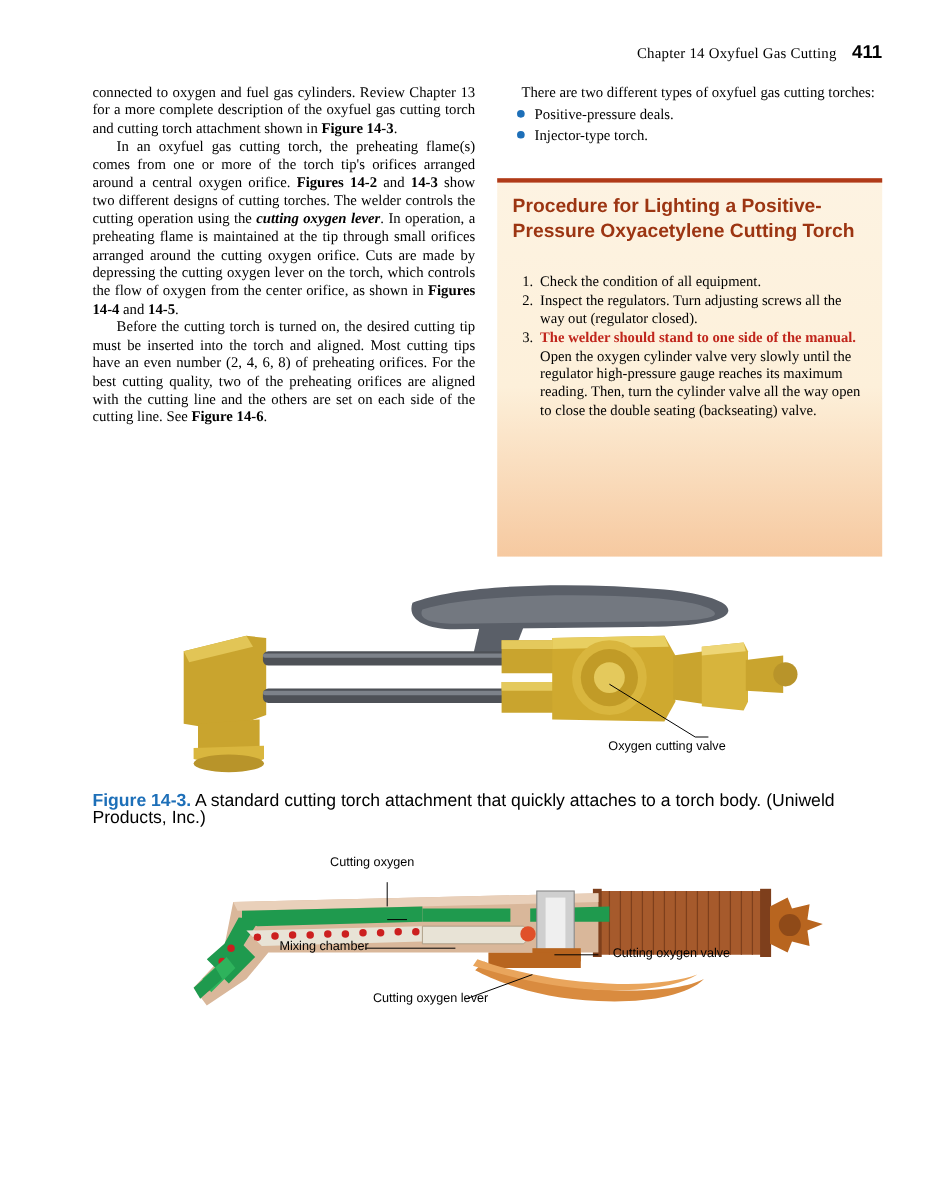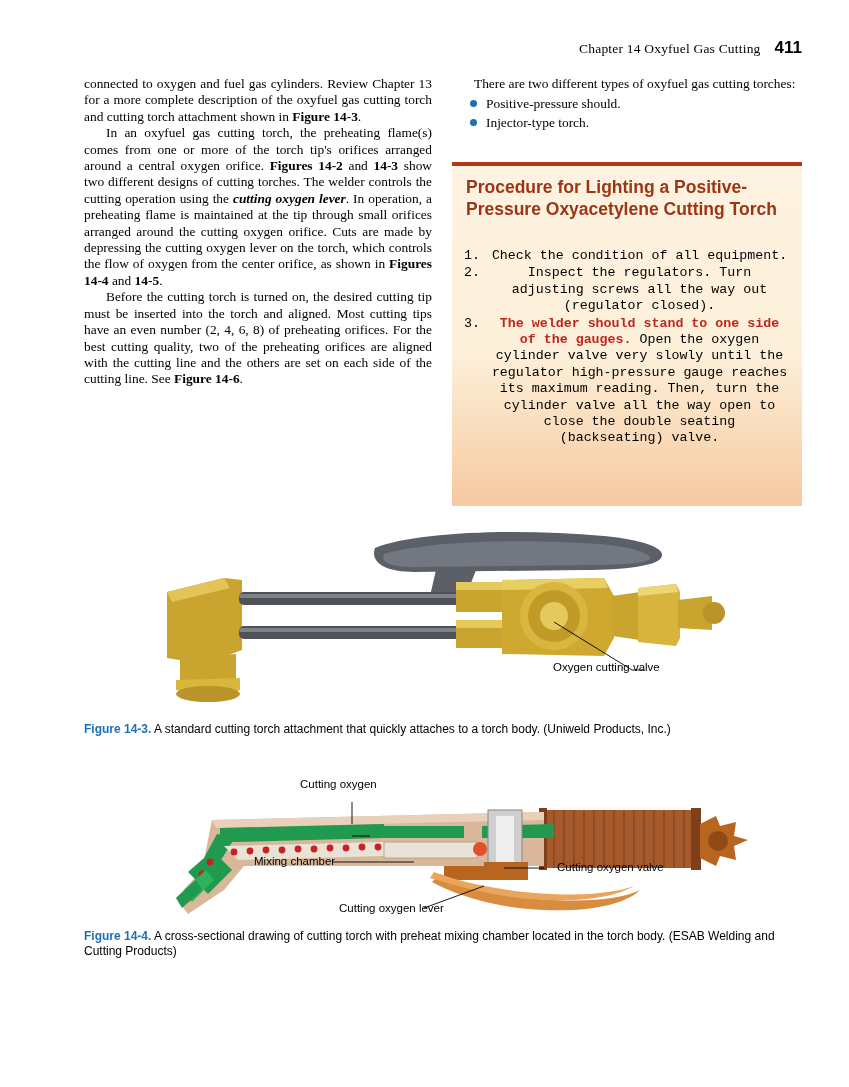--- a/index.html
+++ b/index.html
@@ -131,38 +131,37 @@
     line-height: 16.4px;
     text-align: justify;
   }
   .proc-body p {
     margin: 0;
     text-indent: 22px;
   }
   ol.proc-steps {
     margin: 2px 0 0 0;
     padding: 0 0 0 22px;
-    text-align: center;
-    font-family: Liberation Mono, monospace;
+    text-align: left;
   }
   ol.proc-steps li {
     margin-bottom: 1px;
     line-height: 16.4px;
     padding-left: 3px;
   }
   .warn {
     color: #c0261c;
     font-weight: bold;
   }
 
   
   .fig-caption {
     position: absolute;
     font-family: "Liberation Sans", sans-serif;
-    font-size: 12px;
+    font-size: 16px;
     line-height: 14.5px;
     color: #000;
   }
   .fig-caption .fignum {
     color: #1d6fb8;
     font-weight: bold;
   }
 
   .callout-label {
     position: absolute;
@@ -202,33 +201,33 @@
 
 
     <p class="body"><span>In an oxyfuel gas cutting torch, the preheating flame(s) comes from one or more of the torch tip's orifices arranged around a central oxygen orifice. </span><span class="bold">Figures 14-2</span><span> and </span><span class="bold">14-3</span><span> show two different designs of cutting torches. The welder controls the cutting operation using the </span><span class="bolditalic">cutting oxygen lever</span><span>. In operation, a preheating flame is maintained at the tip through small orifices arranged around the cutting oxygen orifice. Cuts are made by depressing the cutting oxygen lever on the torch, which controls the flow of oxygen from the center orifice, as shown in </span><span class="bold">Figures 14-4</span><span> and </span><span class="bold">14-5</span><span>.</span></p>
 
     <p class="body"><span>Before the cutting torch is turned on, the desired cutting tip must be inserted into the torch and aligned. Most cutting tips have an even number (2, 4, 6, 8) of preheating orifices. For the best cutting quality, two of the preheating orifices are aligned with the cutting line and the others are set on each side of the cutting line. See </span><span class="bold">Figure 14-6</span><span>.</span></p>
   </div>
 
   <div class="col-right">
     <p class="body">There are two different types of oxyfuel gas cutting torches:</p>
     <ul class="bullets">
-      <li><span class="dot"></span><span>Positive-pressure should.</span></li>
+      <li><span class="dot"></span><span>Positive-pressure deals.</span></li>
       <li><span class="dot"></span><span>Injector-type torch.</span></li>
     </ul>
   </div>
 
   <div class="proc-box">
     <div class="rule-top"></div>
     <div class="proc-title">Procedure for Lighting a Positive-Pressure Oxyacetylene Cutting Torch</div>
     <div class="proc-body">
       <ol class="proc-steps">
         <li>Check the condition of all equipment.</li>
         <li>Inspect the regulators. Turn adjusting screws all the way out (regulator closed).</li>
-        <li><span class="warn">The welder should stand to one side of the gauges.</span><span> Open the oxygen cylinder valve very slowly until the regulator high-pressure gauge reaches its maximum reading. Then, turn the cylinder valve all the way open to close the double seating (backseating) valve.</span></li>
+        <li><span class="warn">The welder should stand to one side of the manual.</span><span> Open the oxygen cylinder valve very slowly until the regulator high-pressure gauge reaches its maximum reading. Then, turn the cylinder valve all the way open to close the double seating (backseating) valve.</span></li>
       </ol>
     </div>
   </div>
 
   <div class="fig1">
     <svg width="718" height="186" viewBox="0 0 718 186">
 
       <path d="M291 18 C330 2 430 -2 520 6 C560 10 580 18 578 26 C576 36 540 40 500 40 L330 42 C300 42 286 32 291 18 Z" fill="#5a5f68"></path>
       <path d="M300 24 C340 12 430 8 515 14 C548 17 566 23 566 28 C566 33 540 35 505 35 L330 37 C306 37 296 32 300 24 Z" fill="#737880"></path>
 
@@ -258,21 +257,21 @@
 
       <path d="M528 66 L556 62 L556 110 L528 106 Z" fill="#c9a42e"></path>
       <path d="M554 58 L592 54 L596 62 L596 108 L592 116 L554 112 Z" fill="#d7b43c"></path>
       <path d="M554 58 L592 54 L594 62 L554 66 Z" fill="#eed676"></path>
       <path d="M594 70 L628 66 L628 100 L594 98 Z" fill="#c9a42e"></path>
       <circle cx="630" cy="83" r="11" fill="#b8942a"></circle>
 
       <line x1="470" y1="92" x2="548" y2="140" stroke="#000" stroke-width="0.9"></line>
       <line x1="548" y1="140" x2="560" y2="140" stroke="#000" stroke-width="0.9"></line>
     </svg>
-    <span class="callout-label" style="left:469px; top:131px;">Oxygen cutting valve</span>
+    <span class="callout-label" style="left:469px; top:143px;">Oxygen cutting valve</span>
   </div>
 
   <div class="fig-caption" style="left:84px; top:722px; width:718px;">
     <span class="fignum">Figure 14-3.</span><span> A standard cutting torch attachment that quickly attaches to a torch body. (Uniweld Products, Inc.)</span>
   </div>
 
   <div class="fig2">
     <svg width="718" height="140" viewBox="0 0 718 140">
 
       <path d="M460 24 L610 24 L610 82 L460 82 Z" fill="#a65a2c"></path>
@@ -347,17 +346,14 @@
       <line x1="248" y1="76" x2="330" y2="76" stroke="#000" stroke-width="0.9"></line>
       <line x1="420" y1="82" x2="460" y2="82" stroke="#000" stroke-width="0.9"></line>
       <line x1="340" y1="122" x2="400" y2="100" stroke="#000" stroke-width="0.9"></line>
     </svg>
     <span class="callout-label" style="left:216px; top:-8px;">Cutting oxygen</span>
     <span class="callout-label" style="left:170px; top:69px;">Mixing chamber</span>
     <span class="callout-label" style="left:473px; top:75px;">Cutting oxygen valve</span>
     <span class="callout-label" style="left:255px; top:116px;">Cutting oxygen lever</span>
   </div>
 
-  <div class="fig-caption" style="left:84px; top:929px; width:718px;">
-    <span class="fignum">Figure 14-4.</span><span> A cross-sectional drawing of cutting torch with preheat mixing chamber located in the torch body. (ESAB Welding and Cutting Products)</span>
-  </div>
 
 </div>
 
 </body></html>

